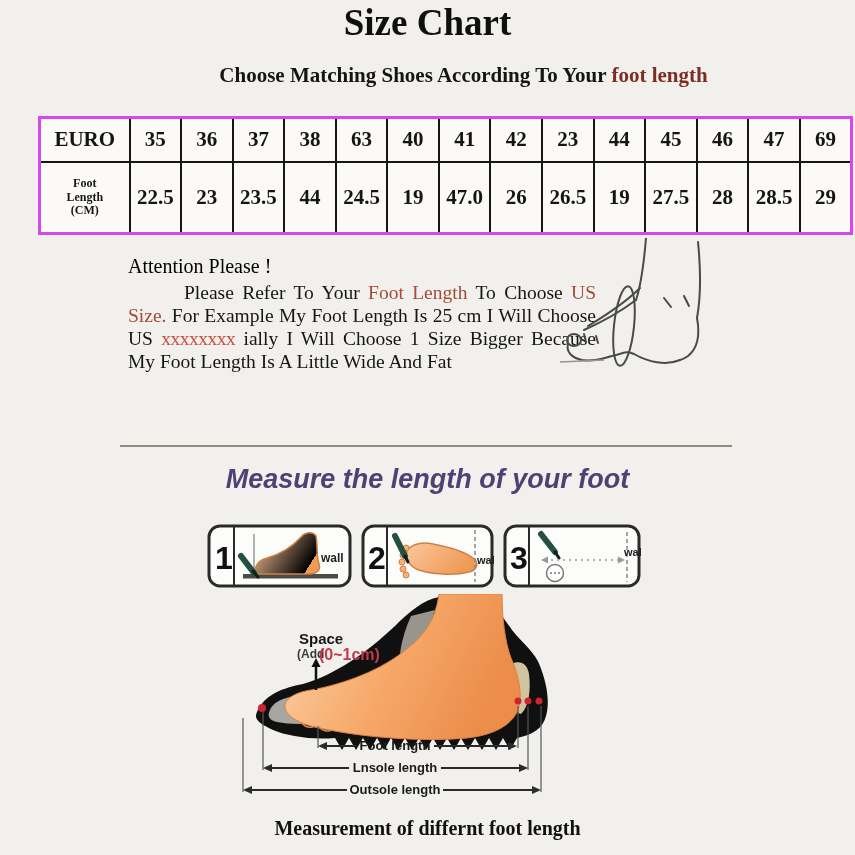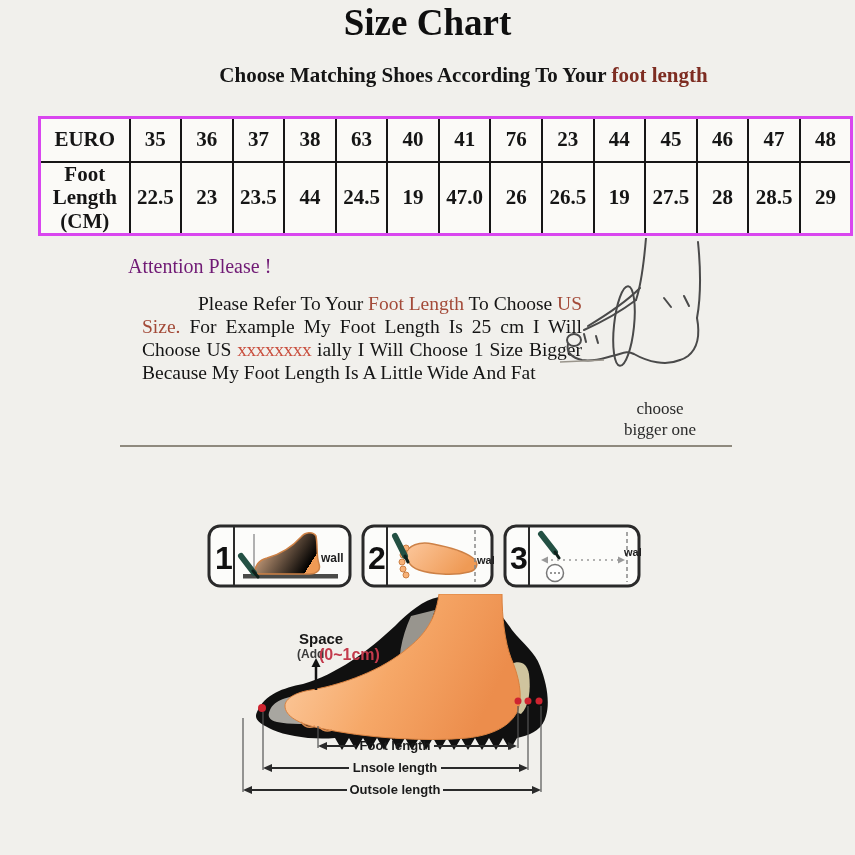--- a/index.html
+++ b/index.html
@@ -22,27 +22,27 @@
     border-collapse:collapse; table-layout:fixed; text-align:center;
     border:3px solid #d946ef;
   }
   .size-table th, .size-table td {
     border:2.5px solid #161616; background:#fbfaf7; padding:0;
     font-weight:bold; font-size:21px; font-family:"Liberation Serif", serif;
   }
   .size-table col.head-col { width:90px; }
   .size-table tr.r1 { height:44px; }
   .size-table tr.r2 { height:72px; }
-  .size-table th.multi { font-size:21px; line-height:1.12; white-space:pre-line;margin-top:35px; }
+  .size-table th.multi { font-size:12px; line-height:1.12; white-space:pre-line;margin-top:35px; }
   .attention {
     position:absolute; left:128px; top:255px; width:468px;
     font-size:19.5px; line-height:23px; text-align:justify;
   }
-  .attention .heading { color:#701a75; font-size:20px; margin:0 0 3px 0; text-align:left; }
-  .attention p { margin:14px; text-indent:56px; }
+  .attention .heading { color:#000000; font-size:20px; margin:0 0 3px 0; text-align:left; }
+  .attention p { margin:0; text-indent:56px; }
   .seg-red { color:#a34a38; }
   .seg-red-x { color:#c94f3e; letter-spacing:-0.5px; }
   .foot-sketch { position:absolute; left:558px; top:238px; }
   .choose-note {
     position:absolute; left:585px; top:398px; width:150px; text-align:center;
     font-size:17px; line-height:21px; color:#2a2a2a; white-space:pre-line;
   }
   .divider { position:absolute; left:120px; top:445px; width:612px; height:2px; background:#8f8a7e; }
   .measure-heading {
     position:absolute; top:464px; left:0; width:100%; text-align:center;
@@ -73,27 +73,27 @@
     <tbody>
         <tr class="r1">
       <th>EURO</th>
       <td>35</td>
           <td>36</td>
           <td>37</td>
           <td>38</td>
           <td>63</td>
           <td>40</td>
           <td>41</td>
-          <td>76</td>
+          <td>42</td>
           <td>23</td>
           <td>44</td>
           <td>45</td>
           <td>46</td>
           <td>47</td>
-          <td>48</td>
+          <td>69</td>
     </tr>
     <tr class="r2">
       <th class="multi">Foot
 Length
 (CM)</th>
       <td>22.5</td>
           <td>23</td>
           <td>23.5</td>
           <td>44</td>
           <td>24.5</td>
@@ -124,25 +124,24 @@
       <ellipse cx="16" cy="102" rx="7" ry="6"></ellipse>
       <path d="M26,96 l2,8 M38,98 l2,7"></path>
       <path d="M10,106 C8,114 14,120 24,122 C36,124 46,120 54,118 C64,116 68,112 76,116 C90,124 108,128 122,122"></path>
       <path d="M139,80 C142,96 140,110 130,118 C126,121 122,122 122,122"></path>
       <path d="M106,60 l7,9 M126,58 l5,10"></path>
       <ellipse cx="66" cy="88" rx="10" ry="40" transform="rotate(6 66 88)"></ellipse>
     </g>
     <path d="M2,124 L46,122" stroke="#9a958c" stroke-width="1.5"></path>
   </svg>
 
-  <div class="choose-note">choose
-bigger one</div>
 
   <div class="divider"></div>
 
+  <div class="measure-heading">Measure the length of your foot</div>
 
   <div class="steps">
 
     <svg width="145" height="64" viewBox="0 0 145 64">
       <defs>
         <linearGradient id="pg1" x1="0" y1="0" x2="1" y2="0.4">
           <stop offset="0" stop-color="#fcc79c"></stop>
             <stop offset="1" stop-color="#ef9а55"></stop>
           <stop offset="1" stop-color="#ef9a55"></stop>
         </linearGradient>
@@ -258,14 +257,15 @@
       <polygon points="48,174 57,170 57,178"></polygon>
         <polygon points="313,174 304,170 304,178"></polygon>
       <polygon points="28,196 37,192 37,200"></polygon>
         <polygon points="326,196 317,192 317,200"></polygon>
     </g>
     <text x="180" y="156" text-anchor="middle" font-size="13" font-weight="bold" fill="#1a1a1a">Foot length</text>
     <text x="180" y="178" text-anchor="middle" font-size="13" font-weight="bold" fill="#1a1a1a">Lnsole length</text>
     <text x="180" y="200" text-anchor="middle" font-size="13" font-weight="bold" fill="#1a1a1a">Outsole length</text>
   </svg>
 
+  <div class="caption">Measurement of differnt foot length</div>
 
 </div>
 
 </body></html>

